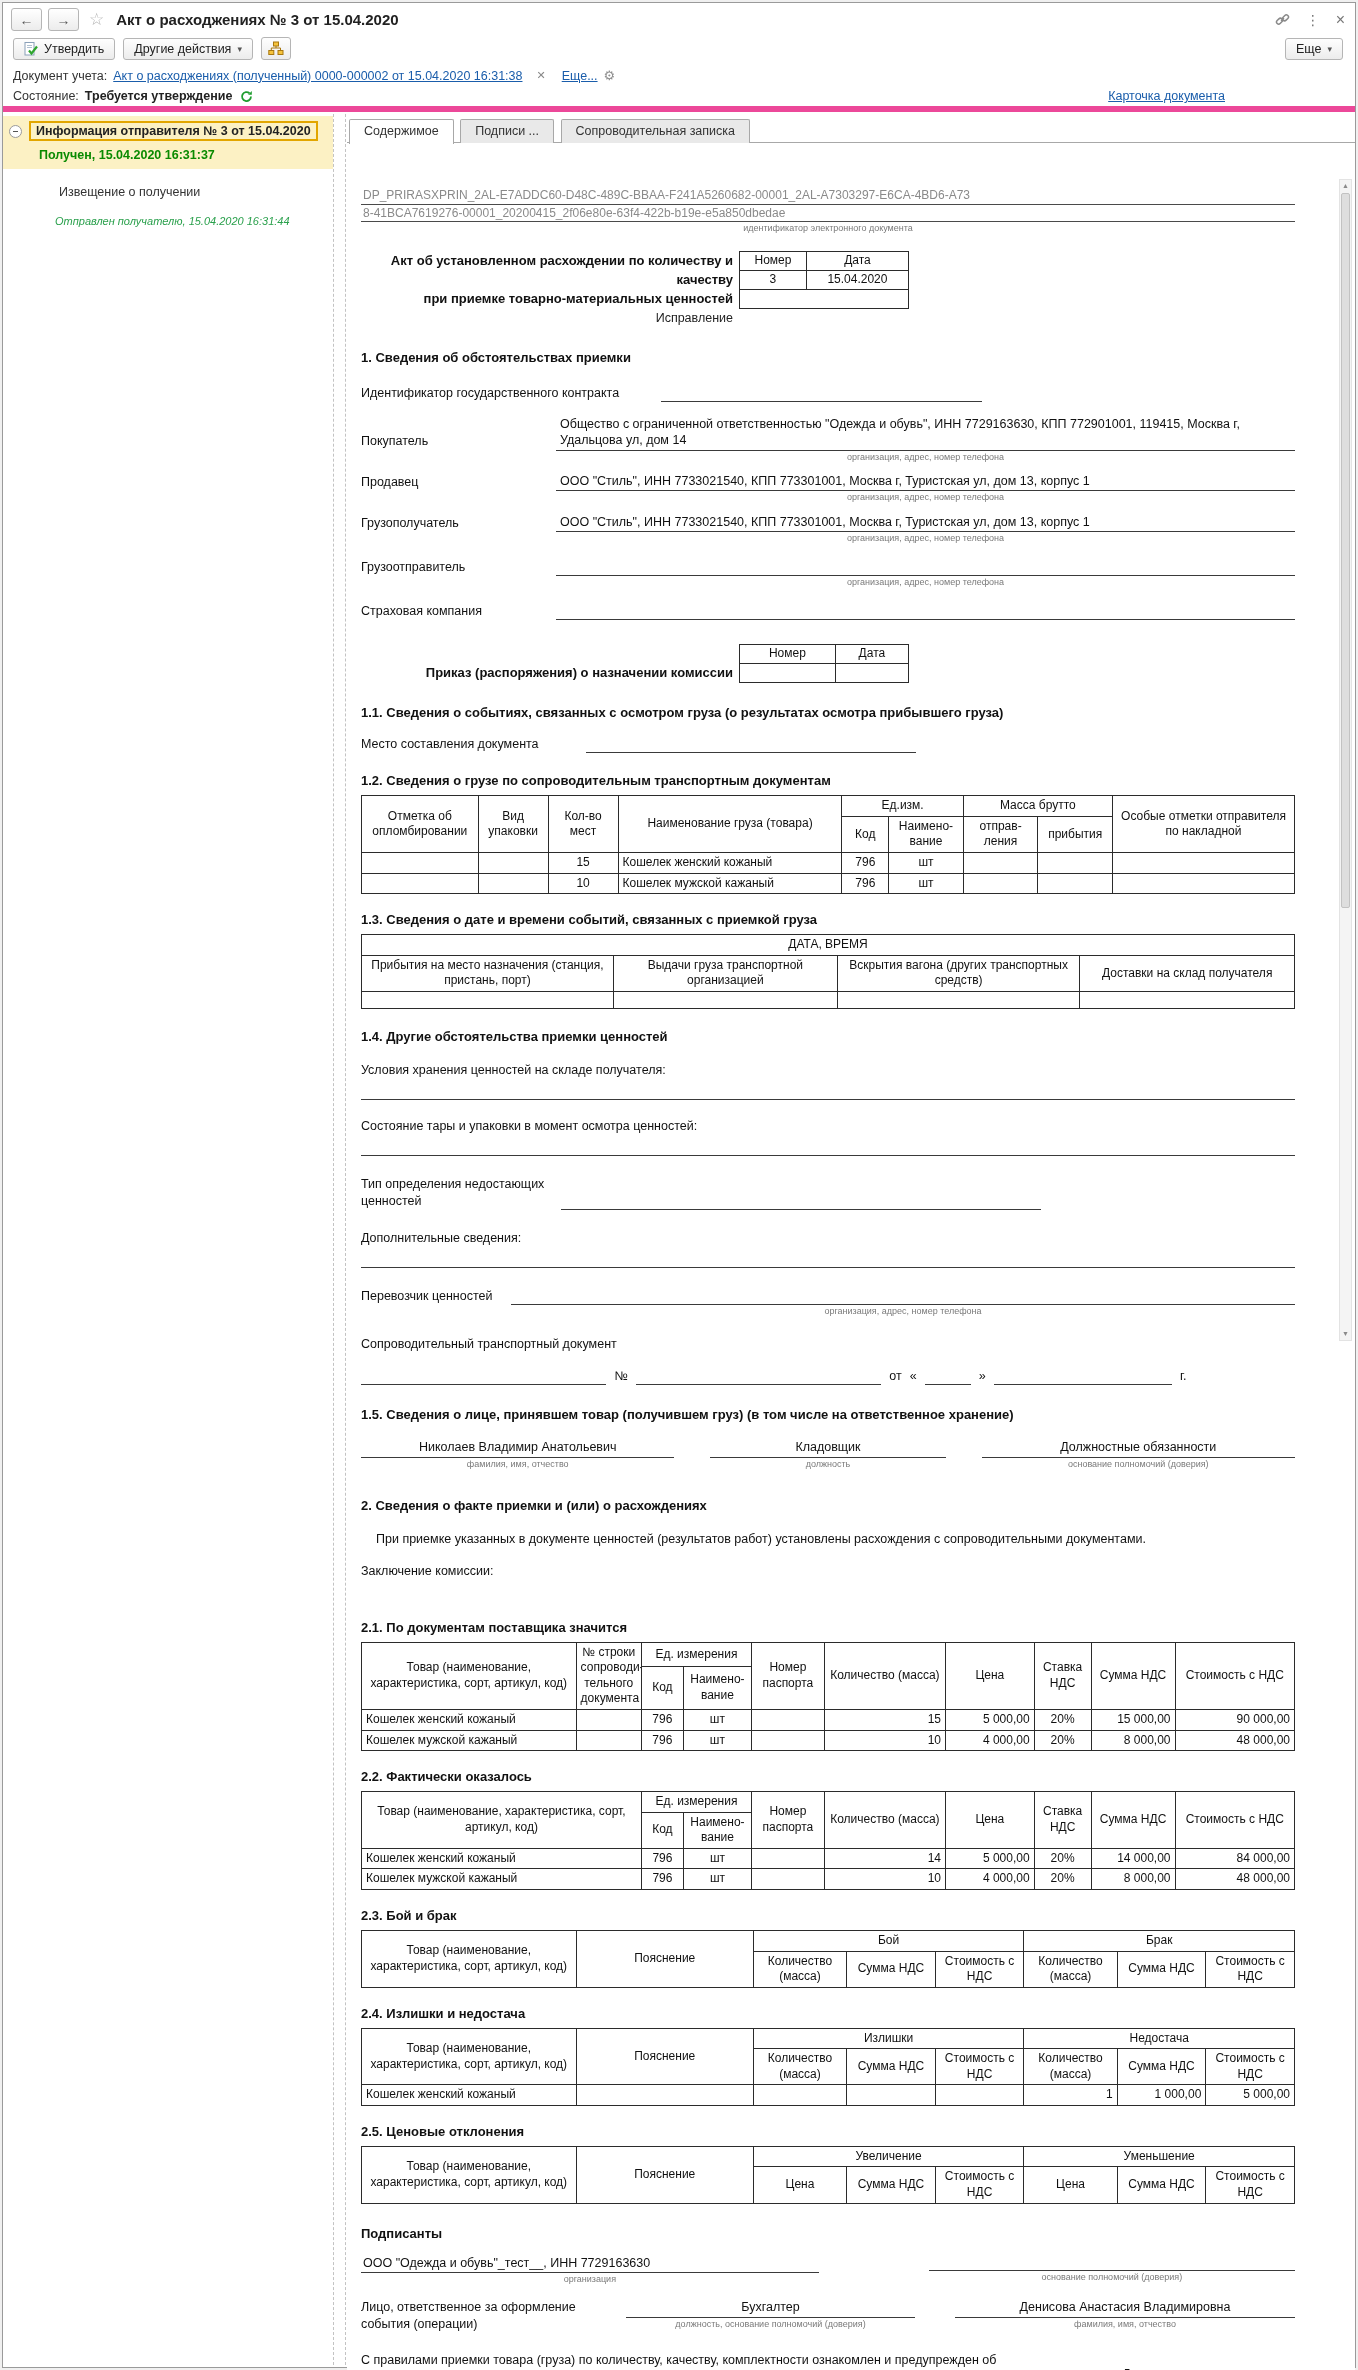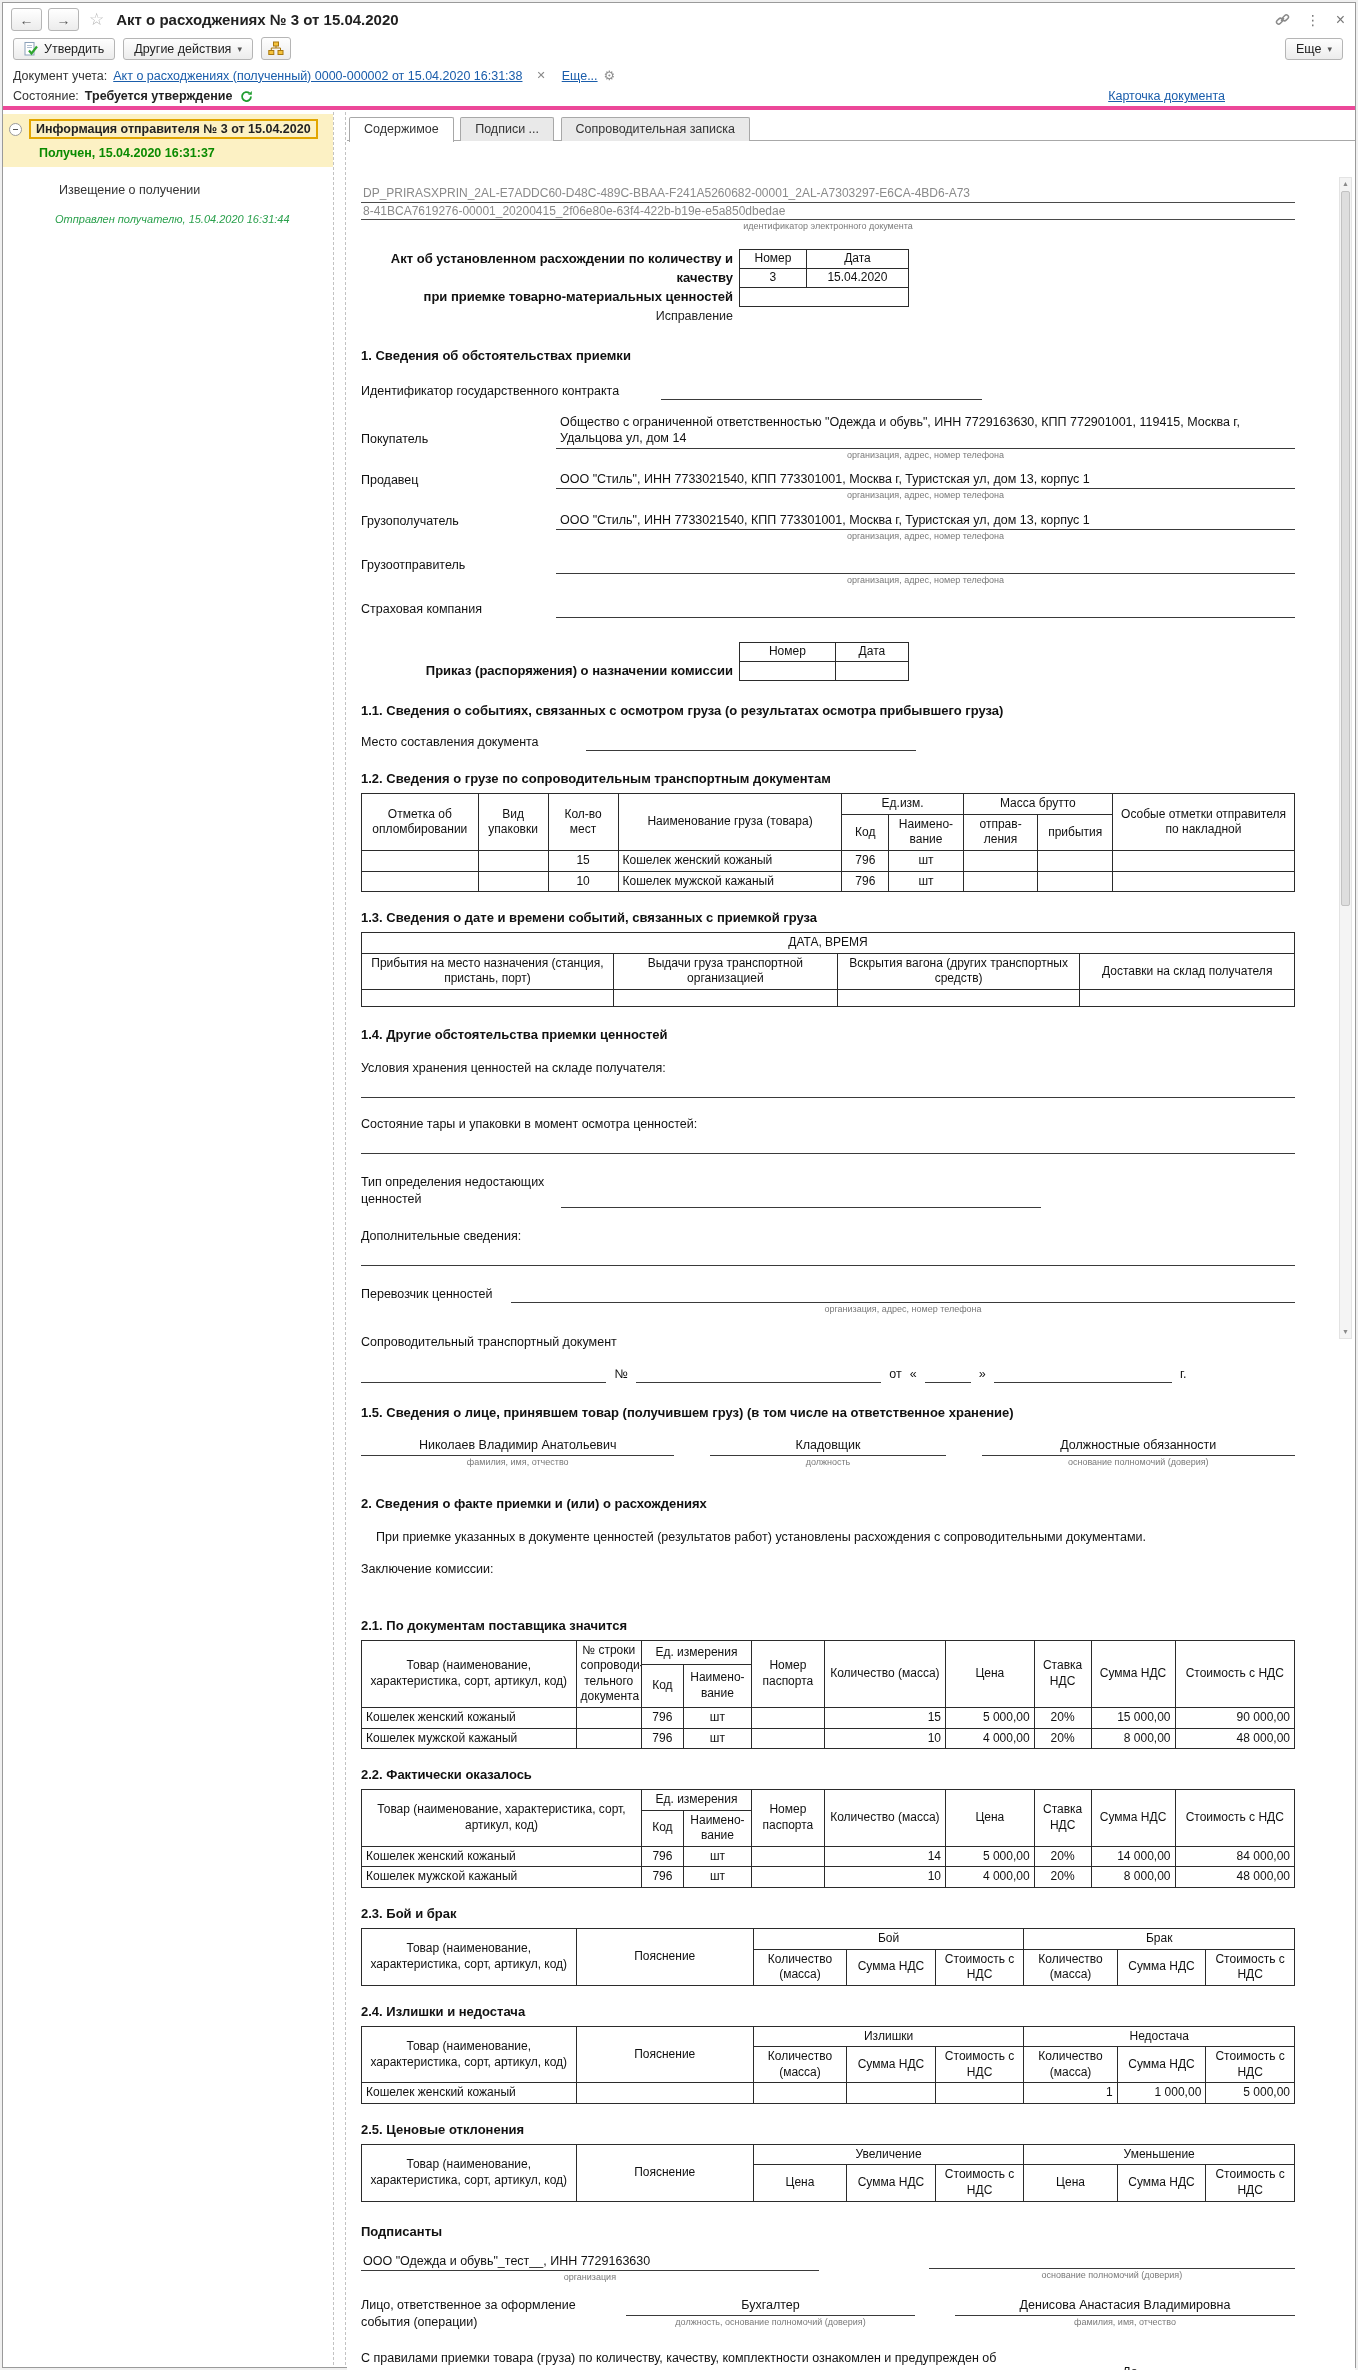--- a/index.html
+++ b/index.html
@@ -27,21 +27,21 @@
 
   
   .inforow { display:flex; align-items:center; gap:6px; padding:3px 12px 3px 10px; font-size:12.5px; color:#333; }
   .link { color:#1a5dab; text-decoration:underline; cursor:pointer; }
   .xsmall { color:#888; font-size:11px; cursor:pointer; }
   .gear { color:#909090; font-size:13px; cursor:pointer; }
   .statusval { font-weight:bold; color:#222; }
   .cardlink { margin-left:auto; margin-right:118px; }
 
   
-  .main { flex:1; display:flex; min-height:0; border-top:4px solid #ec4899; }
+  .main { flex:1; display:flex; min-height:0; border-top:6px solid #ec4899; }
   .leftpanel { width:330px; flex:none; padding-top:4px; overflow:hidden; }
   .yellowblock { background:#fcf1c4; padding:5px 6px 7px 6px; }
   .treerow1 { display:flex; align-items:center; gap:7px; }
   .collapse { width:13px; height:13px; border:1px solid #9a9a9a; border-radius:50%; position:relative; flex:none; background:#fff; cursor:pointer; }
   .collapse::after { content:""; position:absolute; left:3px; right:3px; top:5px; height:1px; background:#555; }
   .sel-label { border:2px solid #e2a600; background:#fcf1c4; padding:1px 5px; font-weight:bold; font-size:12.5px; color:#222; cursor:pointer; }
   .tr-received { padding:7px 0 0 30px; color:#0a8a00; font-weight:bold; font-size:12.5px; cursor:pointer; }
   .tr-notice { padding:16px 0 0 56px; font-size:12.5px; color:#333; cursor:pointer; }
   .tr-sent { padding:16px 0 0 52px; font-size:11px; color:#2aa04c; font-style:italic; cursor:pointer; }
   .splitter { width:13px; flex:none; border-left:1px dashed #c3c3c3; border-right:1px dashed #c3c3c3; margin:2px 1px 2px 0; cursor:col-resize; }

